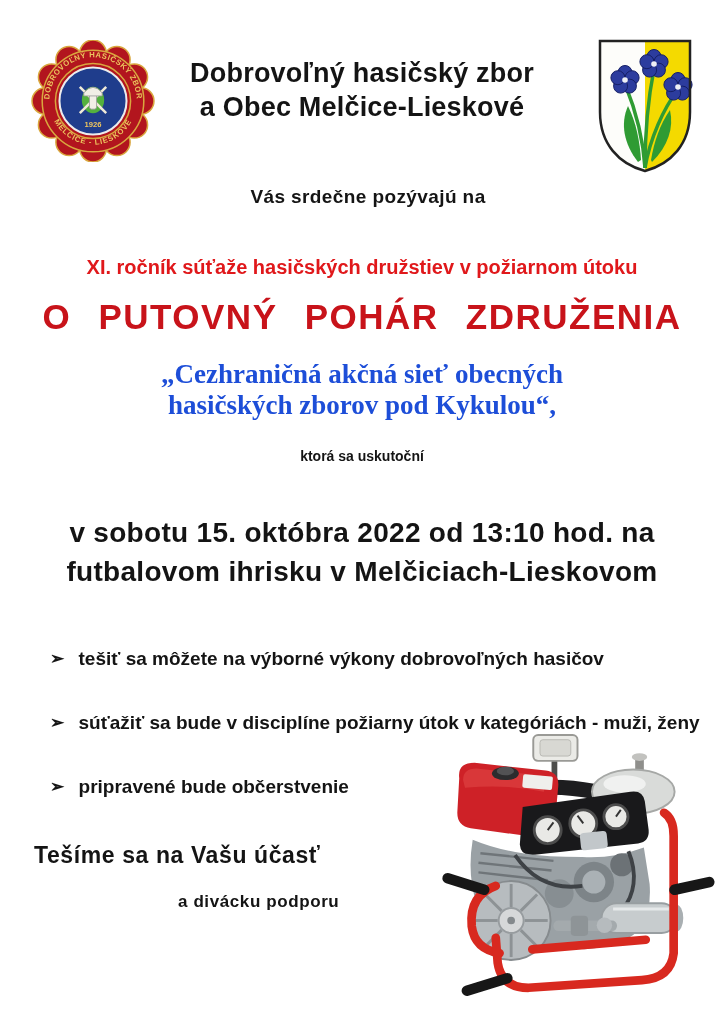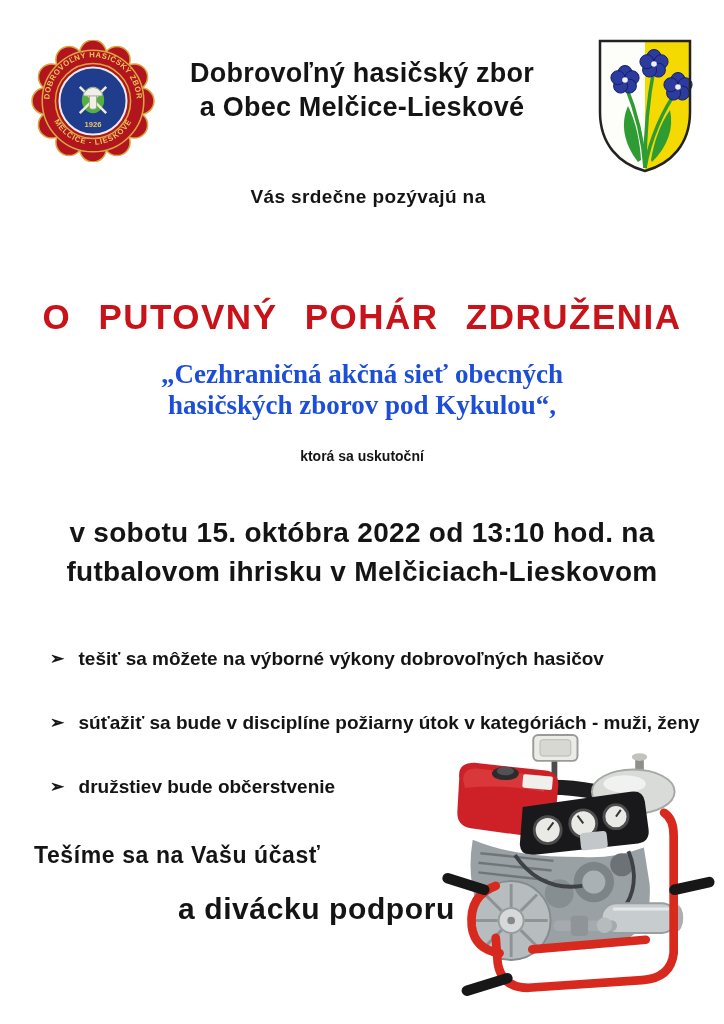--- a/index.html
+++ b/index.html
@@ -19,21 +19,21 @@
                  font-size:27px; line-height:31px; color:#1d4ed8; }
   .takes-place { top:448px; font-size:14px; font-weight:bold; }
   .when        { top:513px; font-size:28px; font-weight:bold; line-height:39px; letter-spacing:0.3px; }
 
   .bullets { position:absolute; left:50px; top:644px; margin:0; padding:0; list-style:none;
              font-size:19px; font-weight:bold; }
   .bullets li { margin-bottom:33px; line-height:30px; white-space:nowrap; }
   .bullet-glyph { display:inline-block; margin-right:9px; font-size:17px; transform:translateY(-1px); }
 
   .closing-1 { position:absolute; left:34px;  top:842px; font-size:23px; font-weight:bold; letter-spacing:0.6px; }
-  .closing-2 { position:absolute; left:178px; top:892px; font-size:30px; font-weight:bold; letter-spacing:0.6px; }
+  .closing-2 { position:absolute; left:178px; top:892px; font-size:17px; font-weight:bold; letter-spacing:0.6px; }
 
   .badge-svg  { position:absolute; left:30px;  top:40px; }
   .shield-svg { position:absolute; left:594px; top:36px; }
   .pump-svg   { position:absolute; left:440px; top:730px; }
 </style>
 </head>
 <body>
 
 <div class="poster">
 
@@ -115,20 +115,21 @@
       </g>
       <circle cx="31" cy="44" r="2.8" fill="#eef0f6"></circle>
       <circle cx="60" cy="28" r="2.8" fill="#eef0f6"></circle>
       <circle cx="84" cy="51" r="2.8" fill="#eef0f6"></circle>
     </g>
     <path d="M6,5 H96 V76 C96,108 77,128 51,135 C25,128 6,108 6,76 Z" fill="none" stroke="#222" stroke-width="2.5"></path>
   </svg>
 
   <div class="abs-center invite">Vás srdečne pozývajú na</div>
 
+  <div class="abs-center edition">XI. ročník súťaže hasičských družstiev v požiarnom útoku</div>
 
   <div class="abs-center big-title">O PUTOVNÝ POHÁR ZDRUŽENIA</div>
 
   <div class="abs-center association">
     <div>„Cezhraničná akčná sieť obecných</div>
     <div>hasičských zborov pod Kykulou“,</div>
   </div>
 
   <div class="abs-center takes-place">ktorá sa uskutoční</div>
 
@@ -141,21 +142,21 @@
     <li>
       <span class="bullet-glyph">➢</span>
       <span>tešiť sa môžete na výborné výkony dobrovoľných hasičov</span>
     </li>
     <li>
       <span class="bullet-glyph">➢</span>
       <span>súťažiť sa bude v disciplíne požiarny útok v kategóriách - muži, ženy</span>
     </li>
     <li>
       <span class="bullet-glyph">➢</span>
-      <span>družstiev bude občerstvenie</span>
+      <span>pripravené bude občerstvenie</span>
     </li>
   </ul>
 
   <div class="closing-1">Tešíme sa na Vašu účasť</div>
   <div class="closing-2">a divácku podporu</div>
 
   <svg class="pump-svg" width="275" height="281" viewBox="0 0 286 292">
     <g>
       <rect x="116" y="28" width="6" height="26" fill="#4d4d4b"></rect>
       <rect x="97" y="5" width="46" height="27" rx="5" fill="#ebebe7" stroke="#9a9a96" stroke-width="2"></rect>

